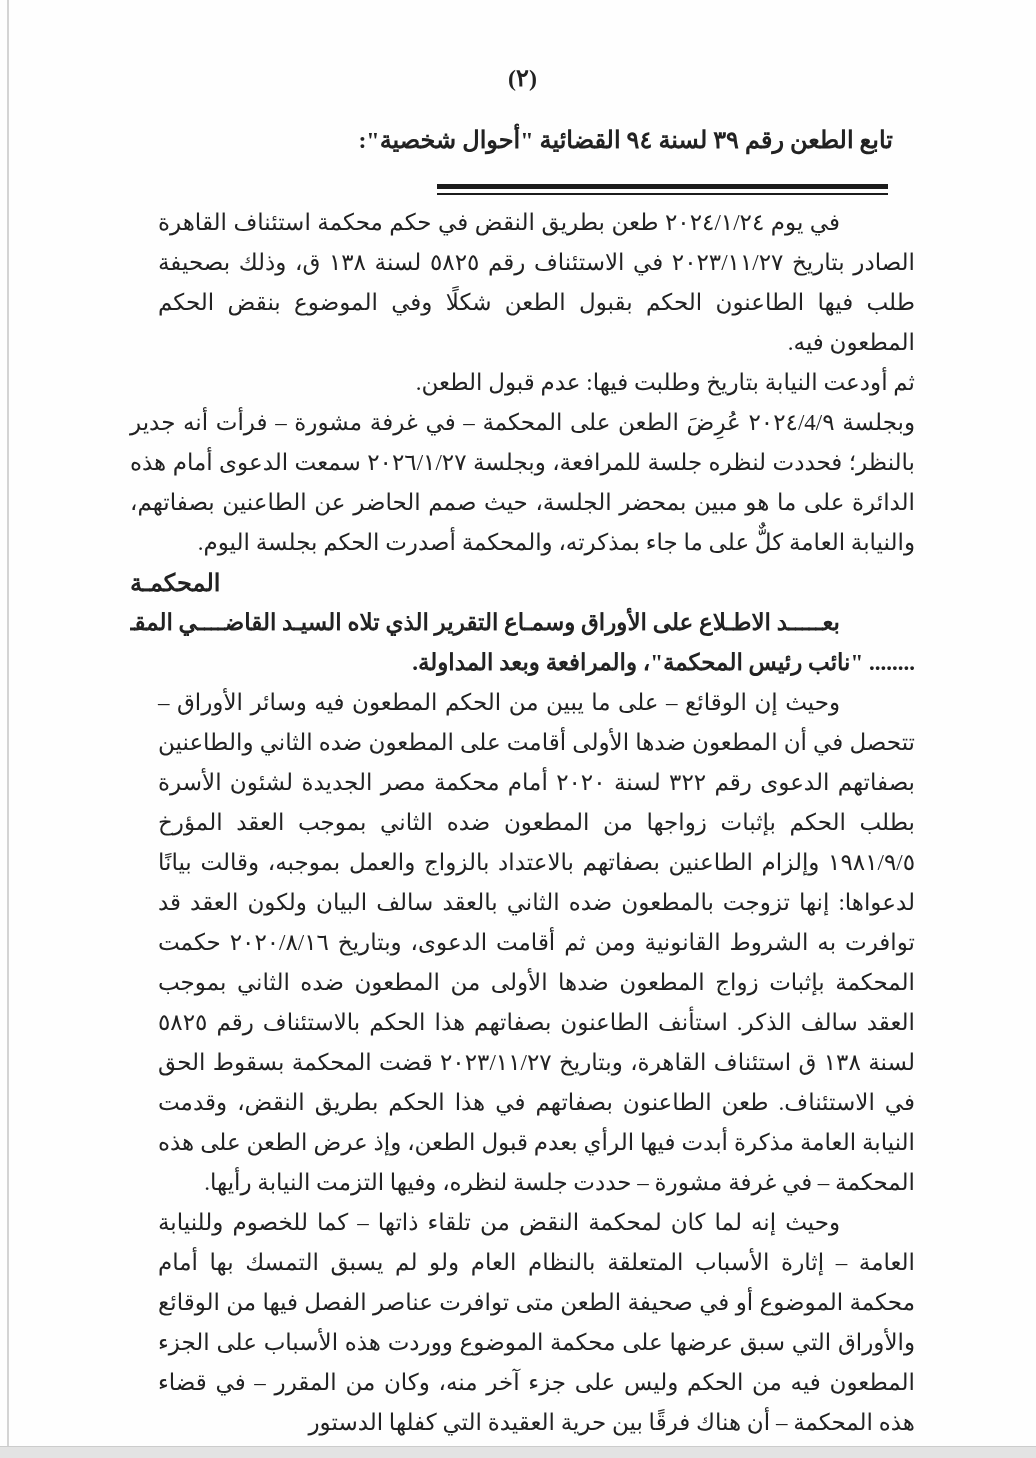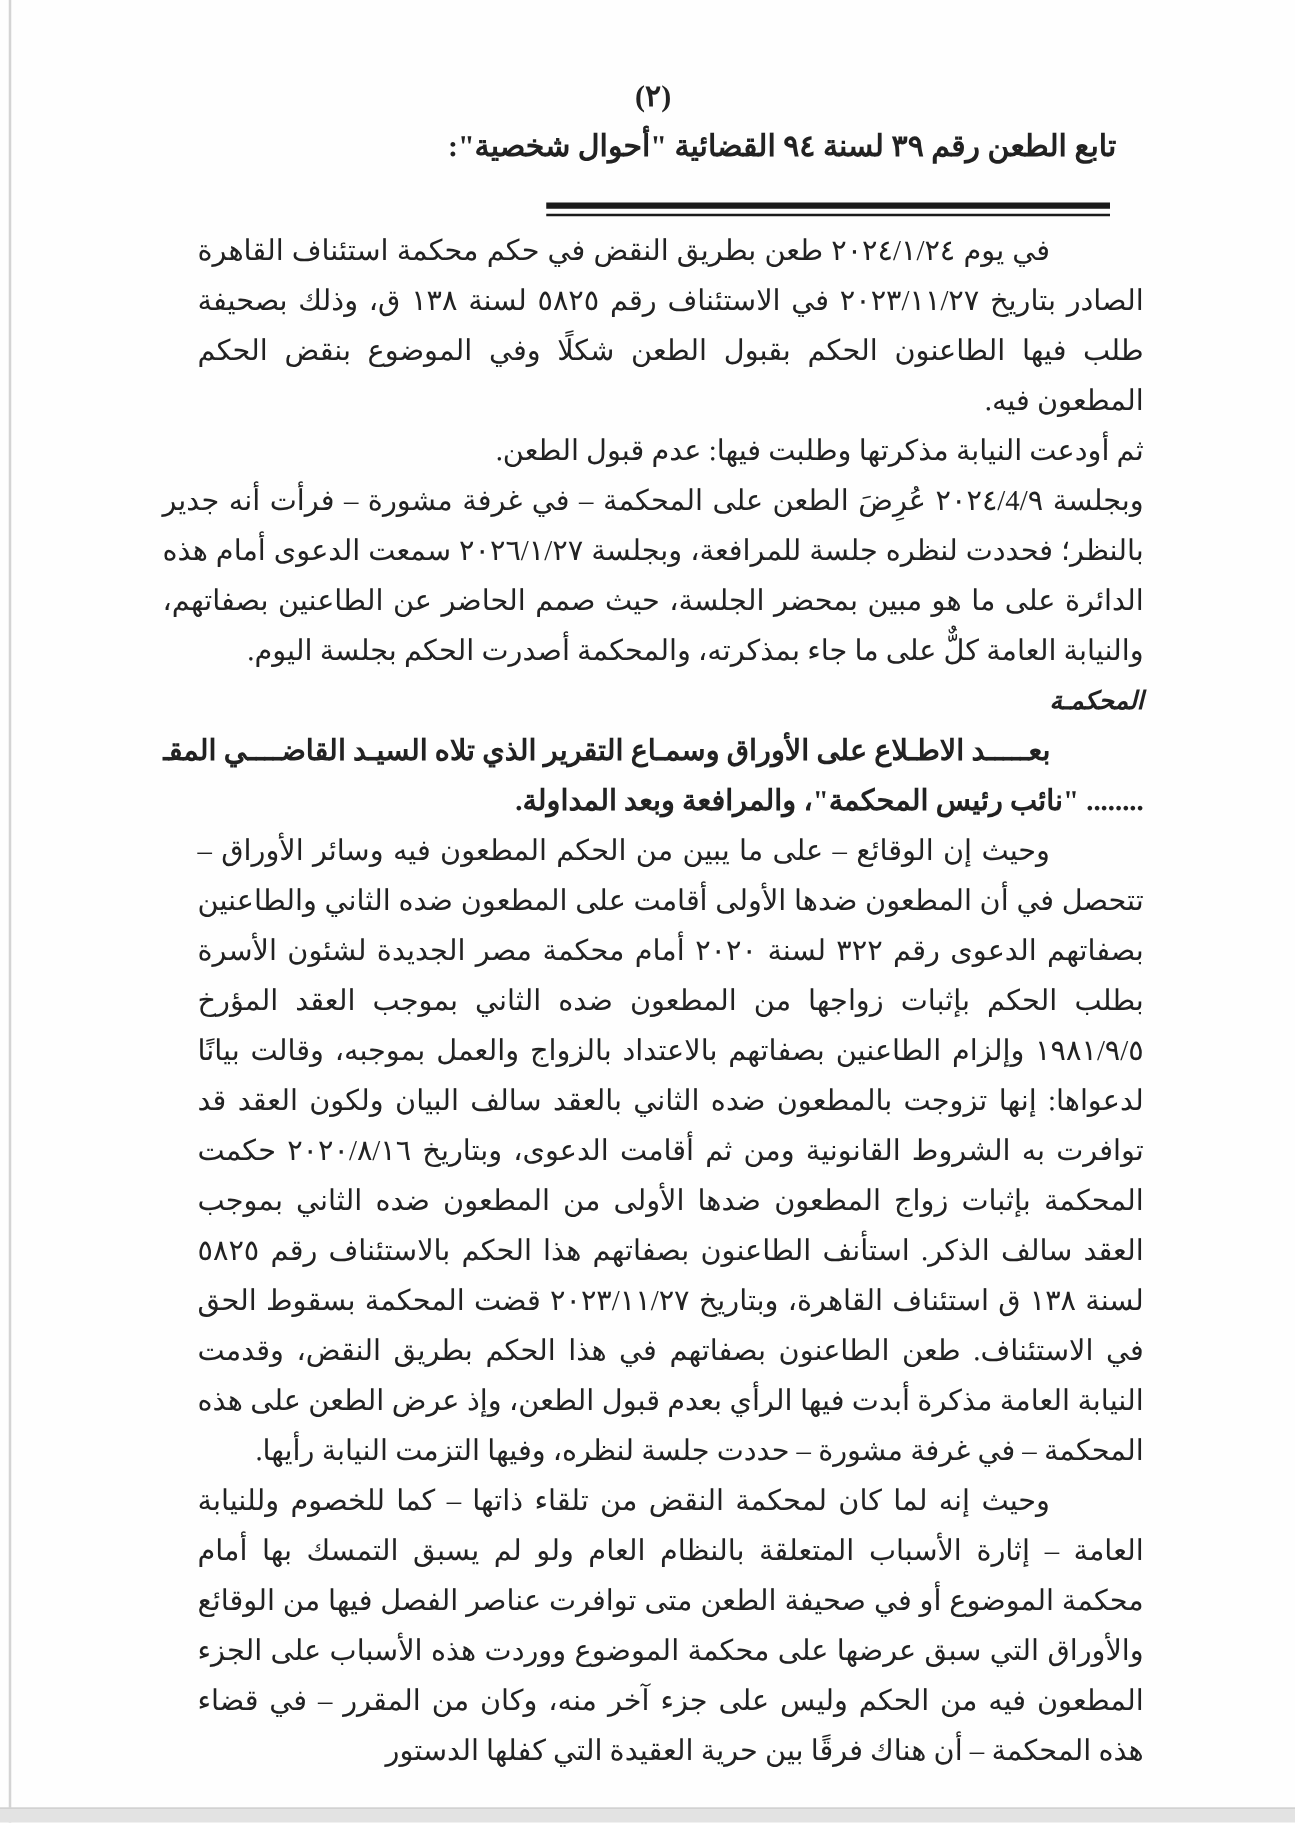--- a/index.html
+++ b/index.html
@@ -45,46 +45,46 @@
   }
   .header-title {
     text-align: right;
     font-weight: bold;
     font-size: 24px;
     height: 40px;
     line-height: 40px;
     margin-left: 0;
     padding-left: 25px;
     margin-right: 22px;
+    margin-top: 22px;
   }
   .header-rule {
     margin-top: 24px;
     margin-right: 27px;
     margin-left: auto;
     width: 451px;
     height: 4px;
     border-top: 5px solid #1b1b1b;
     border-bottom: 2px solid #1b1b1b;
   }
   .body-text { margin-top: 8px; }
   .para {
     margin: 0;
     text-align: justify;
     text-justify: inter-word;
   }
   .indent { text-indent: 75px; margin-left: 28px; }
   .bold { font-weight: bold; }
   .court-heading {
     margin: 0;
-    text-align: right;
+    text-align: left;
     font-weight: bold;
-    font-size: 20px;
+    font-size: 24px;
     height: 40px;
     line-height: 40px;
-    font-style: italic;
   }
   .line-full {
     margin: 0;
     white-space: nowrap;
     text-align: justify;
     text-align-last: justify;
     overflow: hidden;
   }
 </style>
 </head>
@@ -99,21 +99,21 @@
 
   <div class="header-title">تابع الطعن رقم ٣٩ لسنة ٩٤ القضائية "أحوال شخصية":</div>
 
   <div class="header-rule"></div>
 
   <div class="body-text">
 
     <p class="para indent">في يوم ٢٠٢٤/١/٢٤ طعن بطريق النقض في حكم محكمة استئناف القاهرة الصادر بتاريخ ٢٠٢٣/١١/٢٧ في الاستئناف رقم ٥٨٢٥ لسنة ١٣٨ ق، وذلك بصحيفة طلب فيها الطاعنون الحكم بقبول الطعن شكلًا وفي الموضوع بنقض الحكم المطعون فيه.</p>
 
 
-    <p class="para">ثم أودعت النيابة مذكرتها وطلبت فيها: عدم قبول الطعن.</p>
+    <p class="para">ثم أودعت النيابة بتاريخ وطلبت فيها: عدم قبول الطعن.</p>
 
     <p class="para">وبجلسة ٢٠٢٤/4/٩ عُرِضَ الطعن على المحكمة – في غرفة مشورة – فرأت أنه جدير بالنظر؛ فحددت لنظره جلسة للمرافعة، وبجلسة ٢٠٢٦/١/٢٧ سمعت الدعوى أمام هذه الدائرة على ما هو مبين بمحضر الجلسة، حيث صمم الحاضر عن الطاعنين بصفاتهم، والنيابة العامة كلٌّ على ما جاء بمذكرته، والمحكمة أصدرت الحكم بجلسة اليوم.</p>
 
     <h2 class="court-heading">المحكمـة</h2>
 
     <p class="line-full indent bold">بعـــــد الاطـلاع على الأوراق وسمـاع التقرير الذي تلاه السيـد القاضــــي المقــرر /</p>
 
     <p class="para bold">........ "نائب رئيس المحكمة"، والمرافعة وبعد المداولة.</p>
 
 

